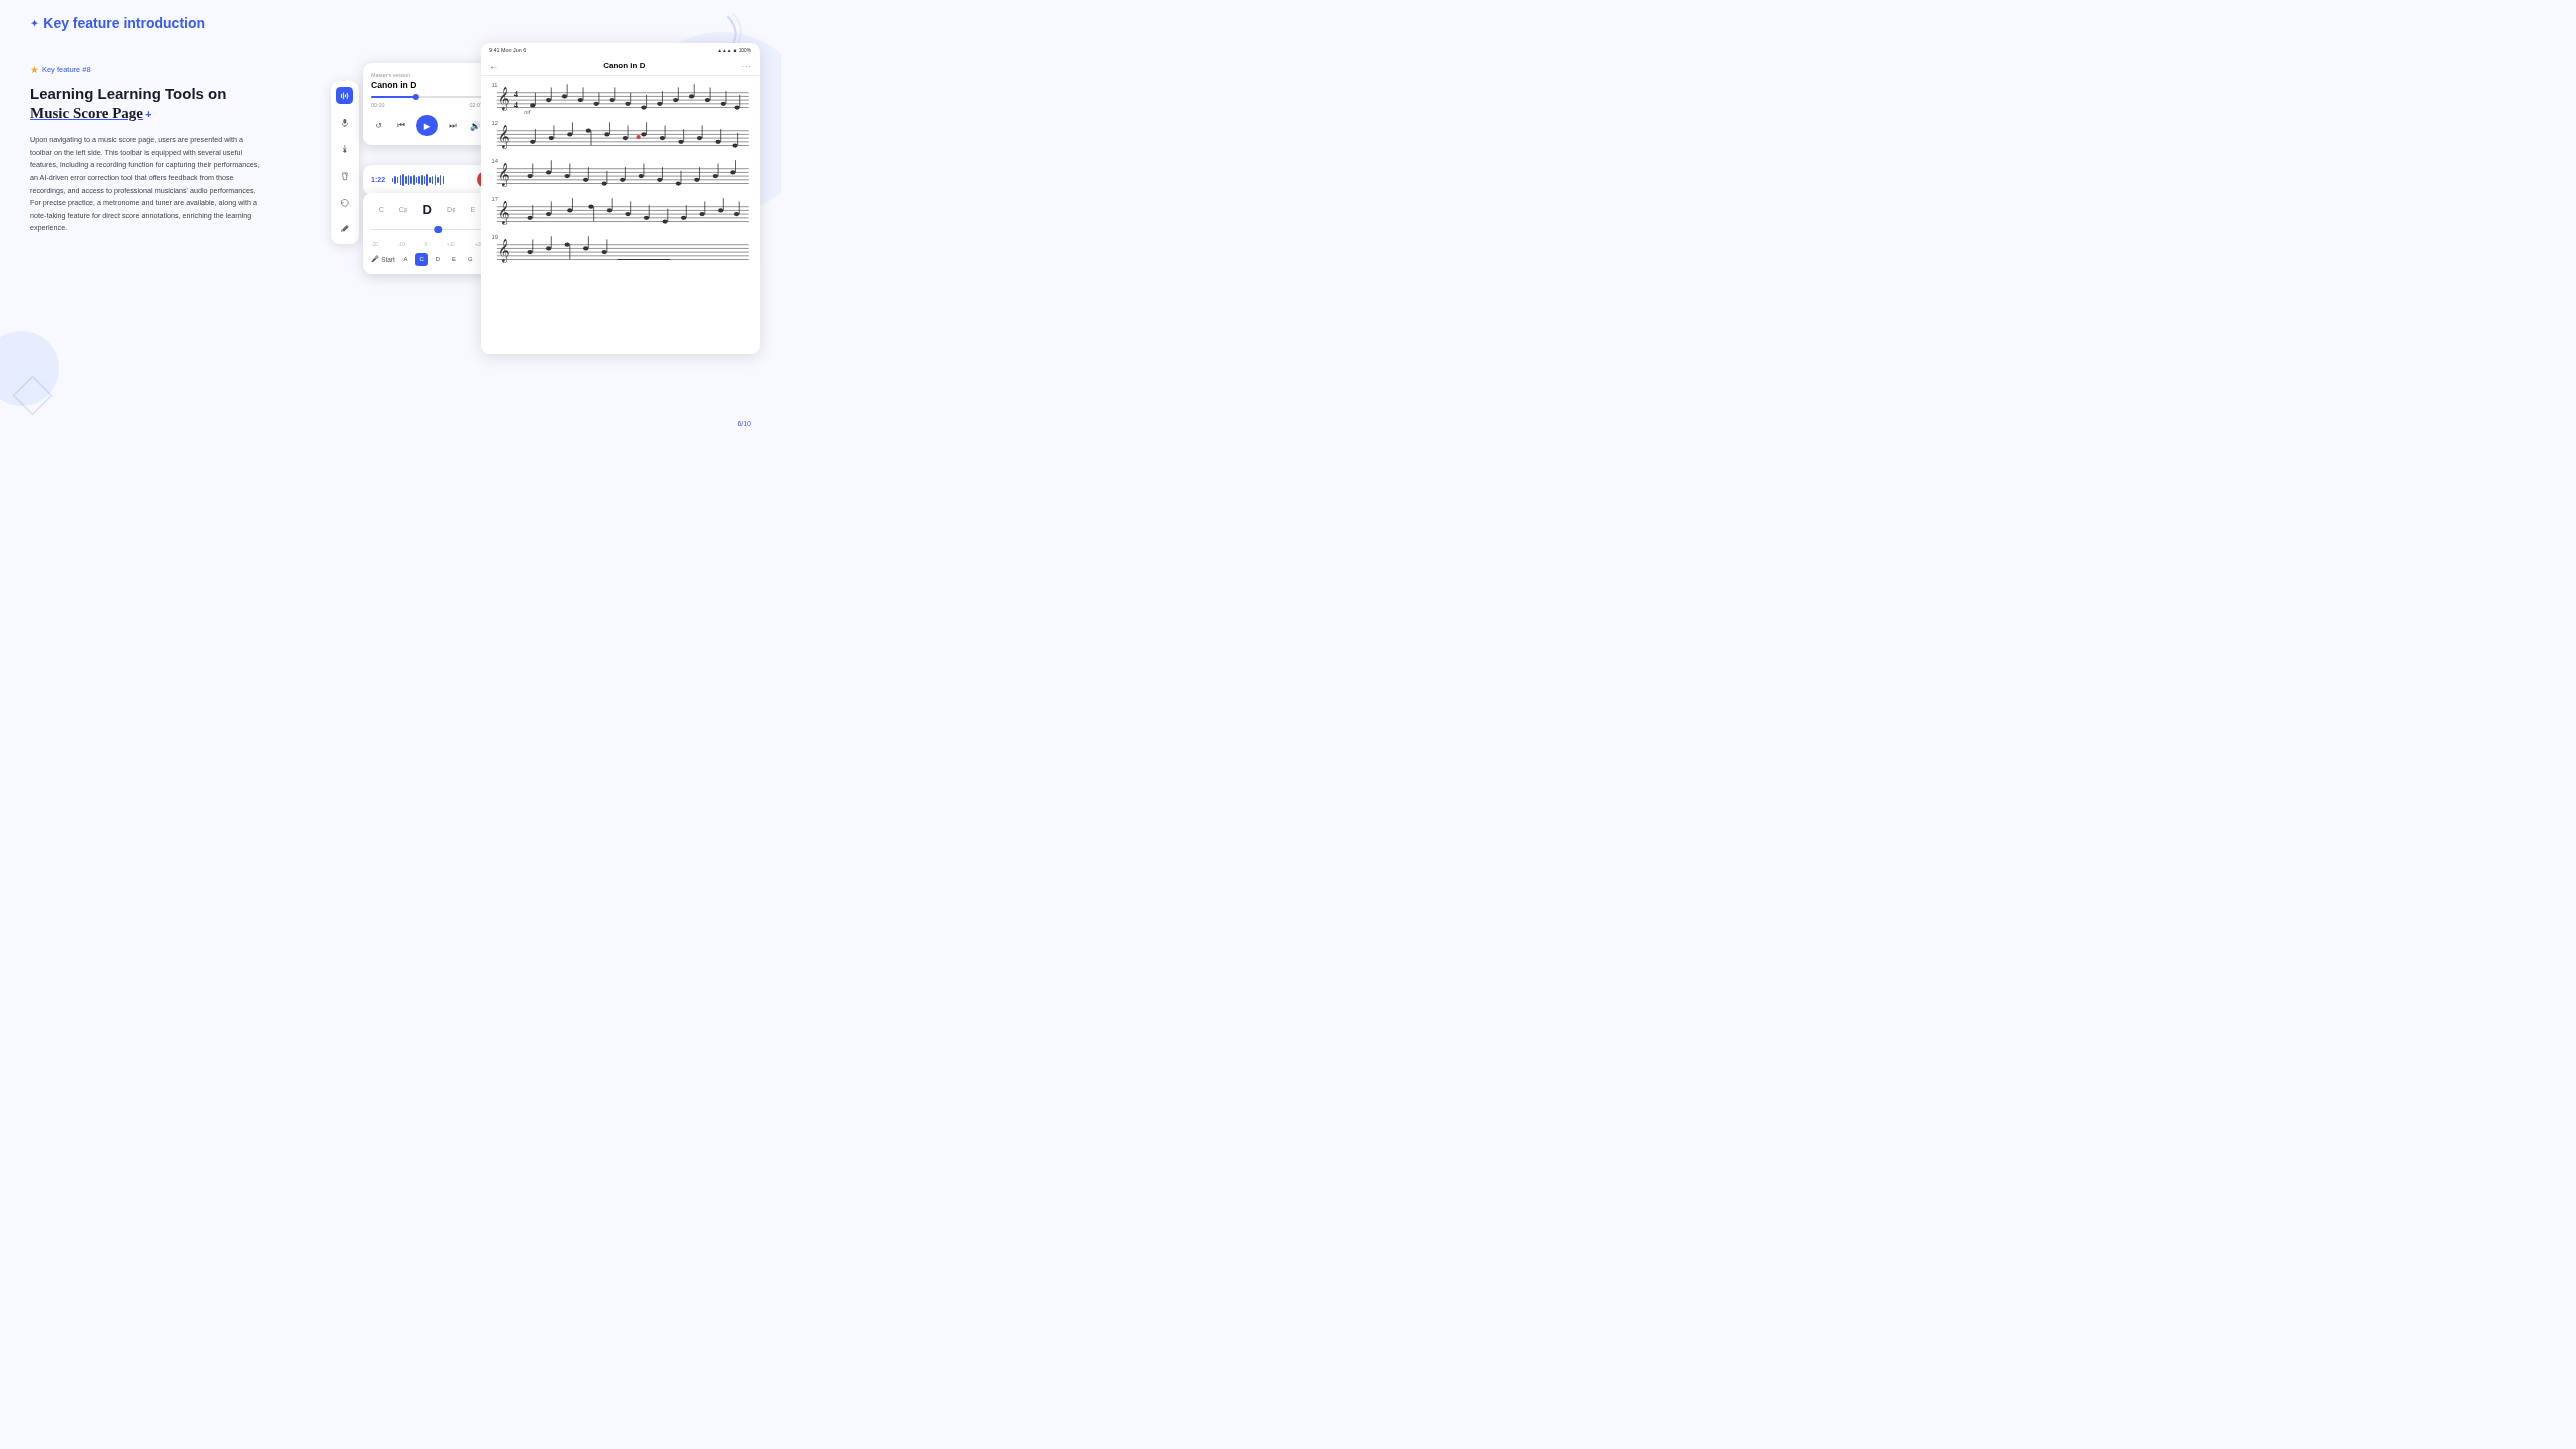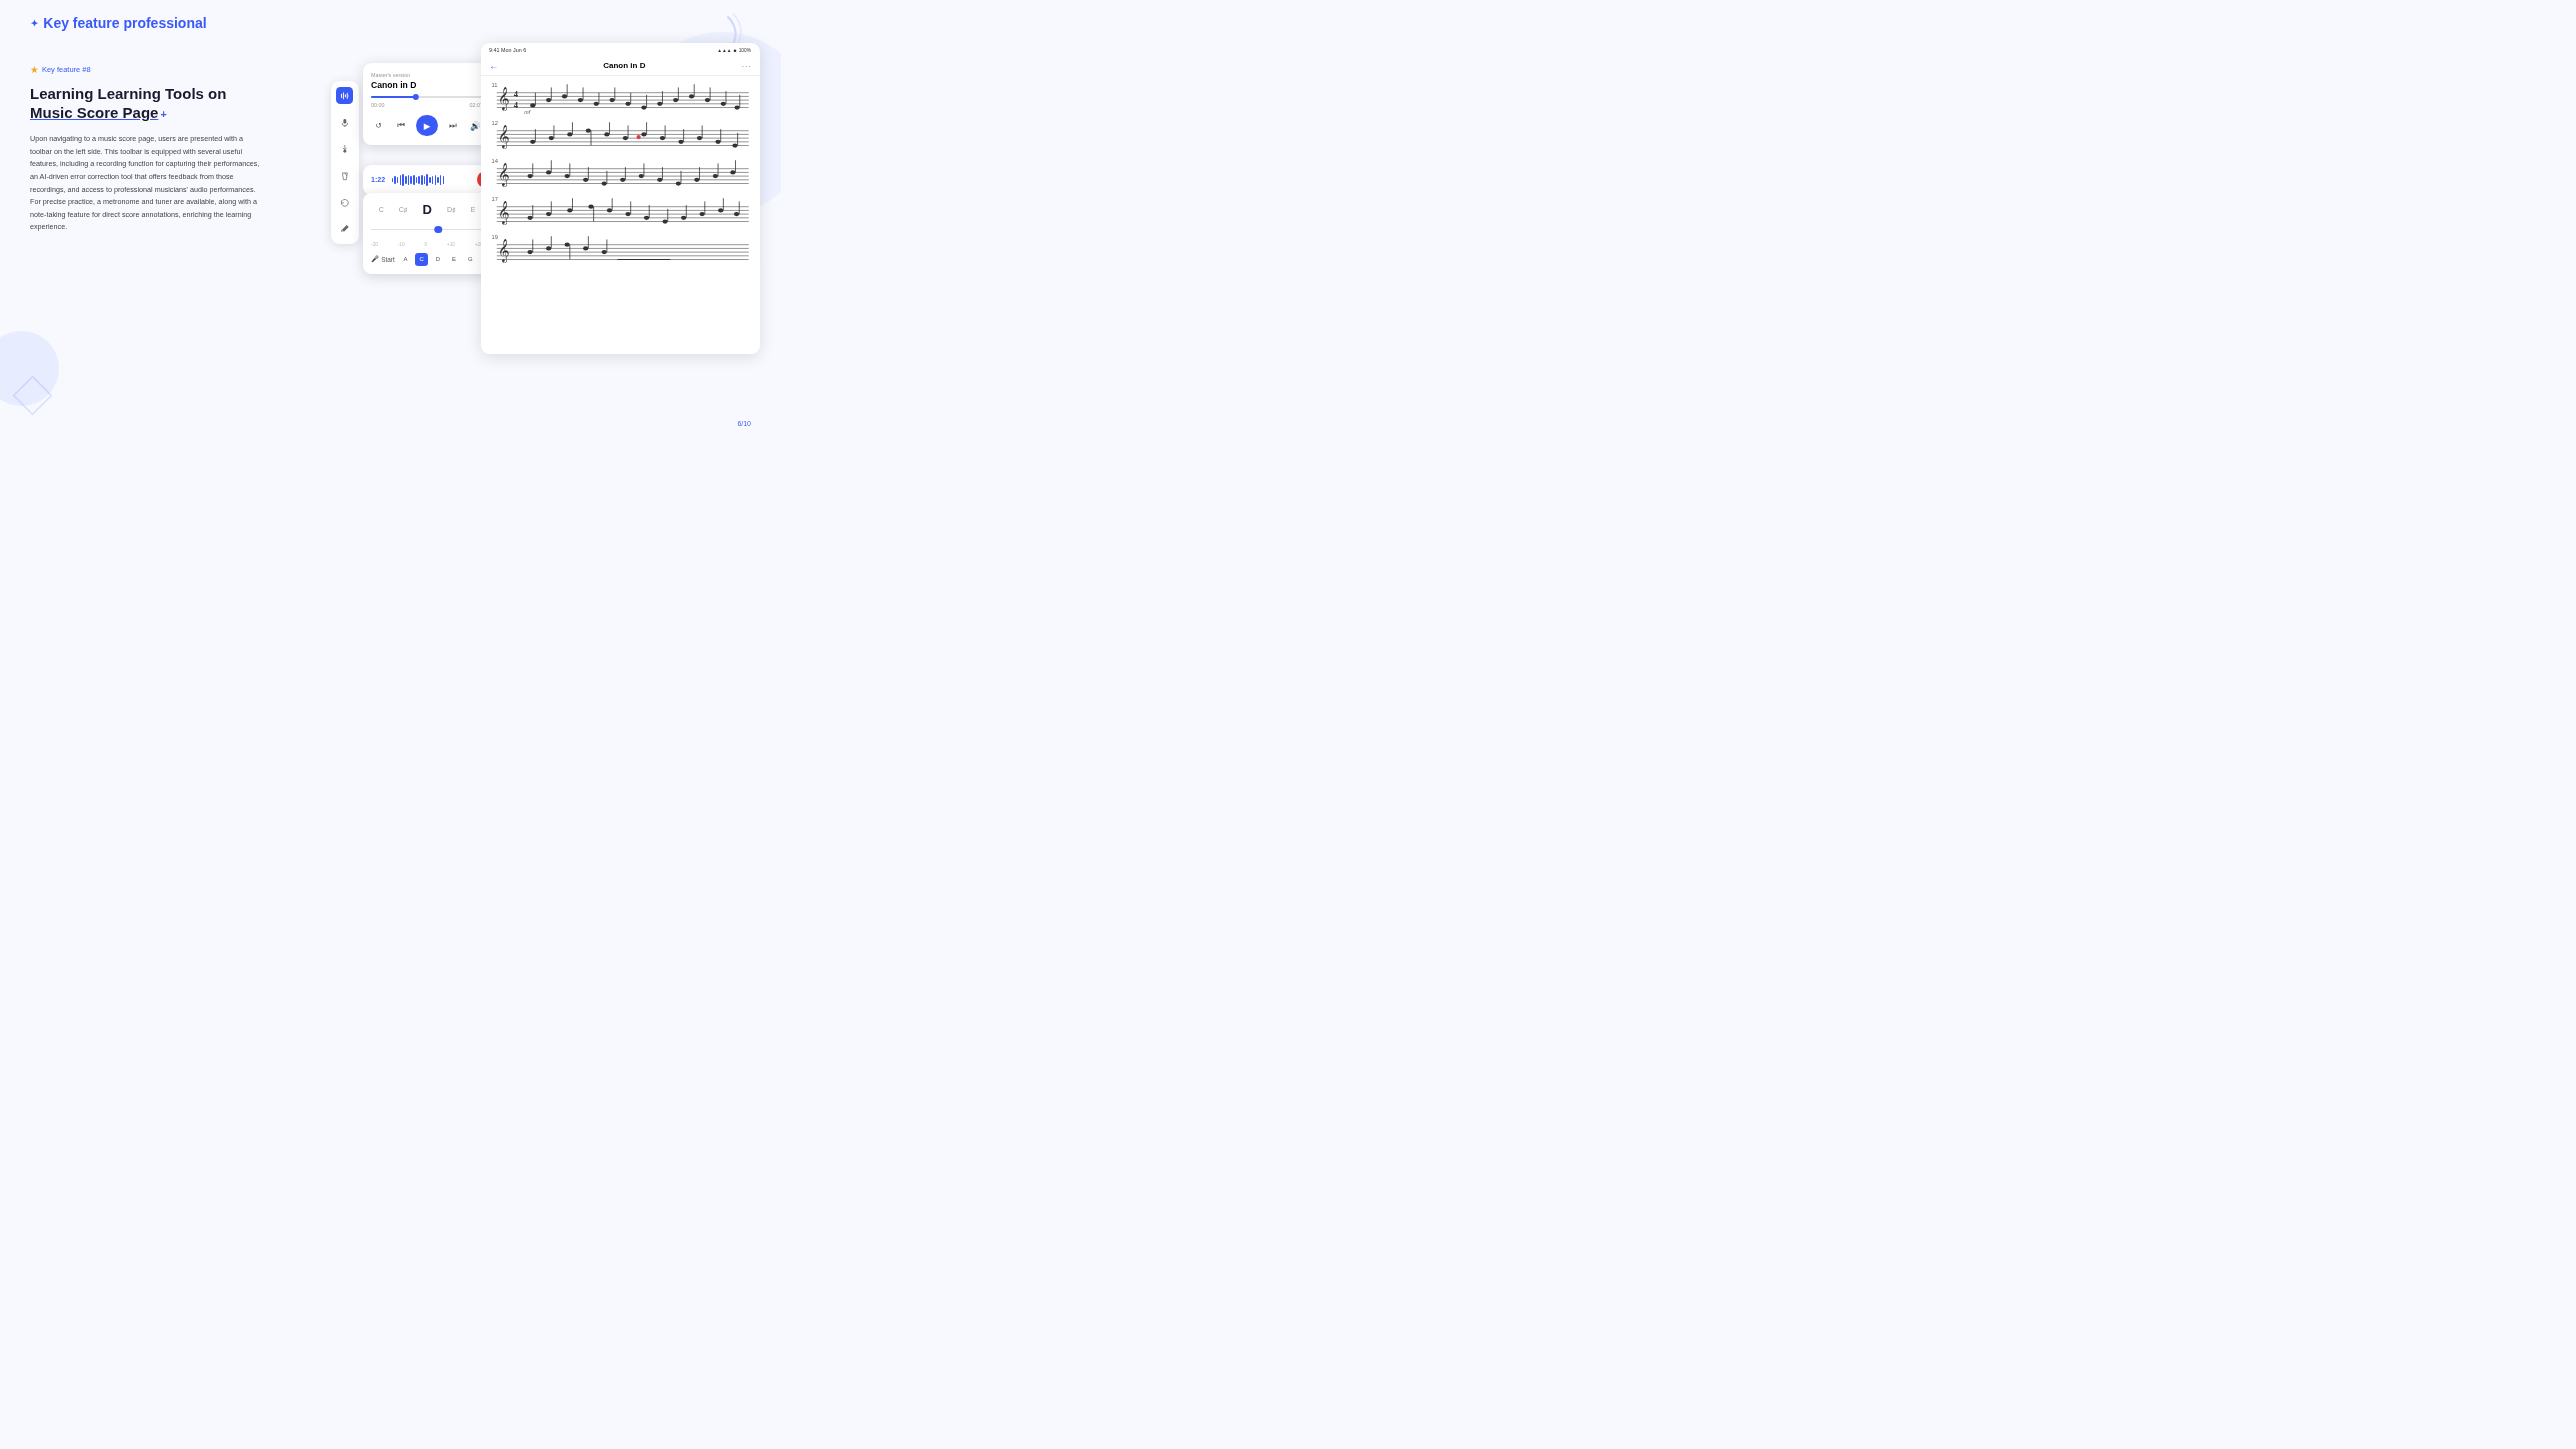--- a/index.html
+++ b/index.html
@@ -76,20 +76,21 @@
     .feature-title {
       font-size: 15px;
       font-weight: 700;
       color: #1a1a2e;
       line-height: 1.3;
       margin-bottom: 10.7px;
     }
     .feature-title .underline-accent {
       text-decoration: underline;
       text-decoration-color: #3a5af7;
+      font-family: Liberation Serif, serif;
     }
     .plus-deco {
       color: #3a5af7;
       font-size: 10.7px;
       margin-left: 2.1px;
     }
     .feature-description {
       font-size: 7.2px;
       color: #444;
       line-height: 1.75;
@@ -492,21 +493,21 @@
 <div class="bg-deco-bottom-left">
   <svg viewBox="0 0 80 80" fill="none" xmlns="http://www.w3.org/2000/svg">
     <path d="M40 5 L75 40 L40 75 L5 40 Z" stroke="#3a5af7" stroke-width="3" fill="none" opacity="0.5"></path>
   </svg>
 </div>
 
 <div style="position:absolute; top:32px; right:-32px; width:182px; height:182px; background:#d6e0ff; border-radius:50%; opacity:0.35; z-index:0;"></div>
 
 <div class="page-header">
   <span style="color:#3a5af7; font-size:10.7px;">✦</span>
-  <span class="header-title">Key feature professional</span>
+  <span class="header-title">Key feature introduction</span>
 </div>
 
 <div class="left-content">
   <div class="key-feature-badge">
     <span style="color:#f5a623; font-size:9.7px;">★</span>
     <span class="badge-text">Key feature #8</span>
   </div>
 
   <h2 class="feature-title">
     <span>Learning Learning Tools on</span><br>

